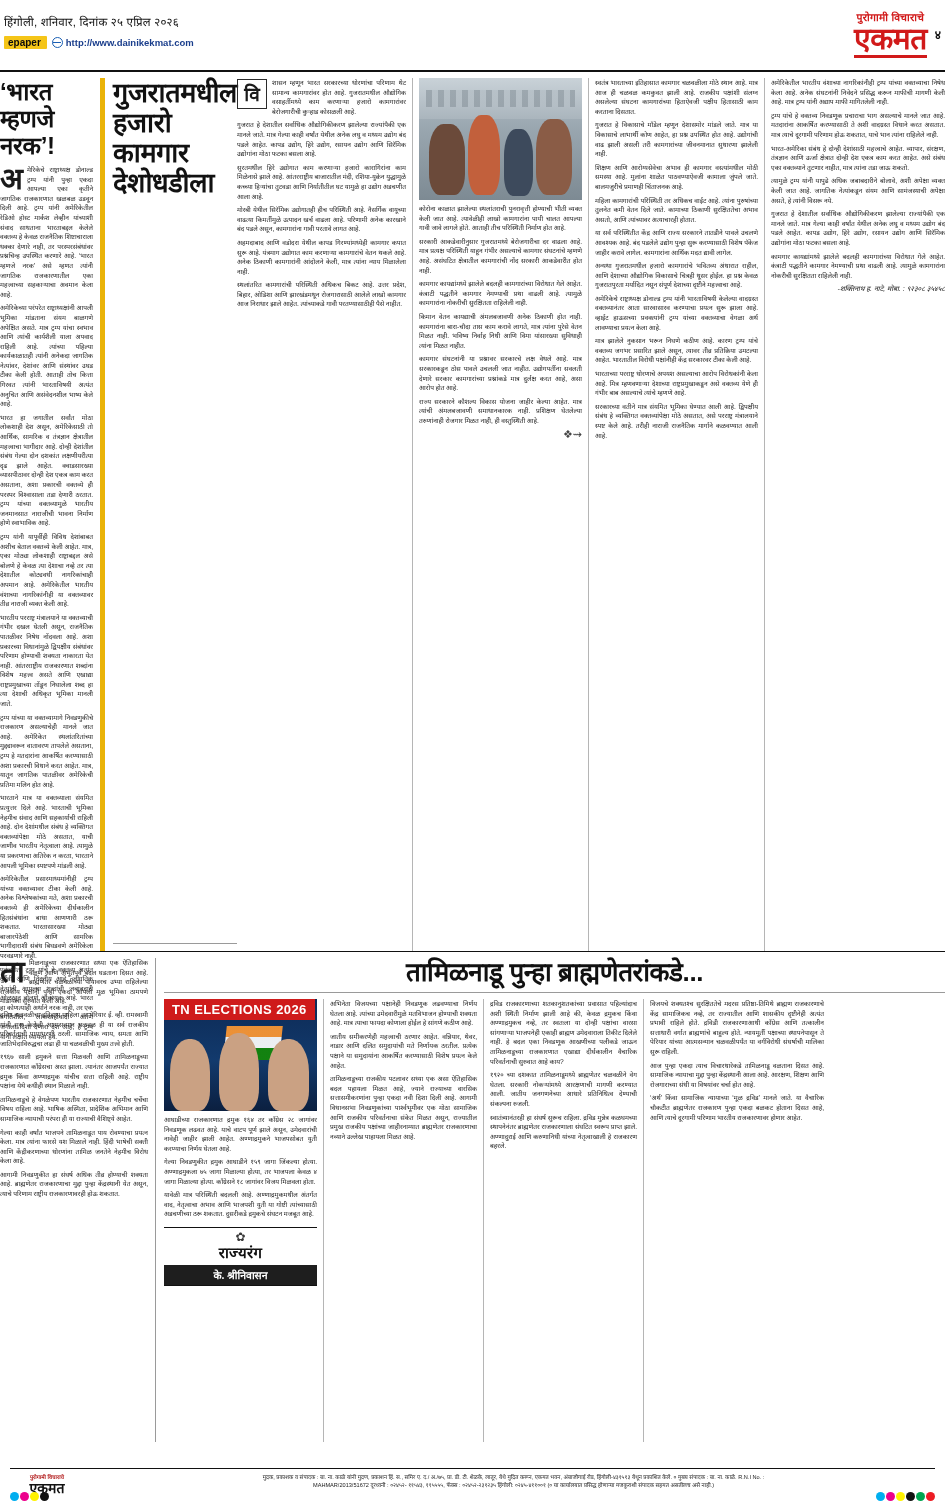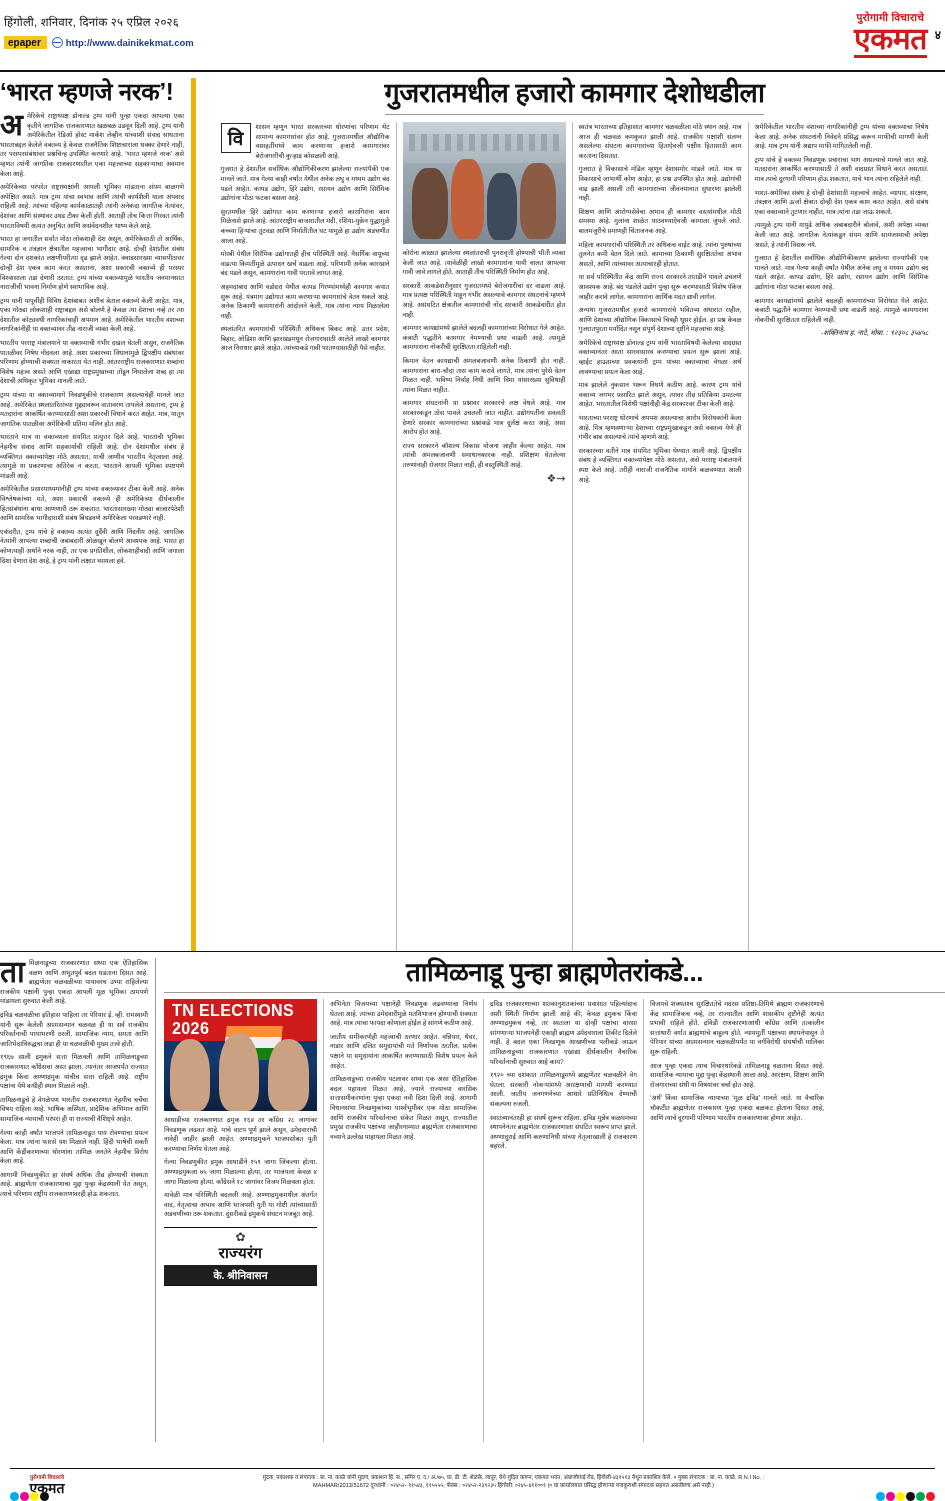--- a/index.html
+++ b/index.html
@@ -132,21 +132,21 @@
     padding-right: 7px;
     border-right: 5px solid #eab308;
   }
   .lead-headline {
     font-size: 24px;
     font-weight: bold;
     line-height: 27px;
     margin-bottom: 6px;
     letter-spacing: -.3px;
   }
-  .right-block { flex: 1; padding-left: 8px; display: flex; flex-direction: column; align-items: center; }
+  .right-block { flex: 1; padding-left: 8px; display: flex; flex-direction: row; }
 
   .main-headline {
     font-size: 27px;
     font-weight: bold;
     line-height: 30px;
     letter-spacing: -.4px;
     margin-bottom: 7px;
     padding-bottom: 6px;
     border-bottom: 1px solid #9a9a9a;
   }
@@ -270,21 +270,21 @@
     background: linear-gradient(180deg,#0d2a55 0%,#123a6d 55%,#0b1f3f 100%);
     position: relative;
     overflow: hidden;
     margin-bottom: 4px;
   }
   .tn-banner {
     position: absolute;
     left: 0; top: 0;
     background: #cf1b1b;
     color: #fff;
-    font-size: 16px;
+    font-size: 13px;
     font-weight: bold;
     padding: 3px 8px;
     letter-spacing: .4px;
   }
   .tn-face {
     position: absolute;
     bottom: 0;
     border-radius: 46% 46% 28% 28%;
     background: #caa183;
   }

